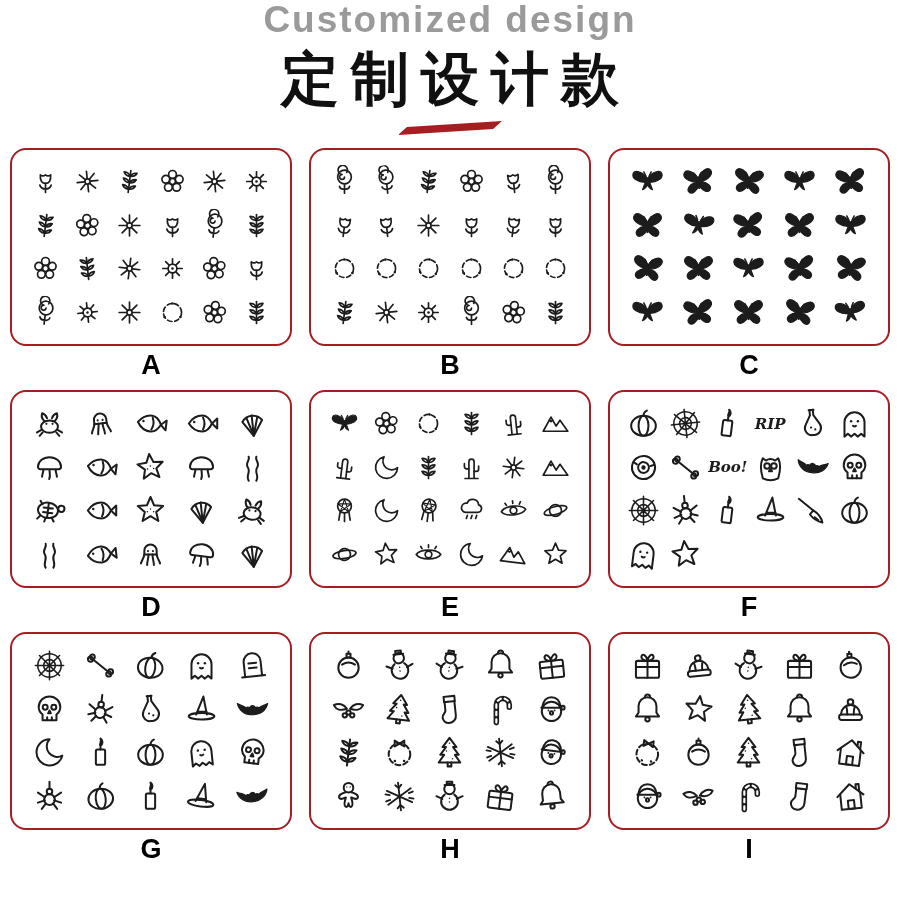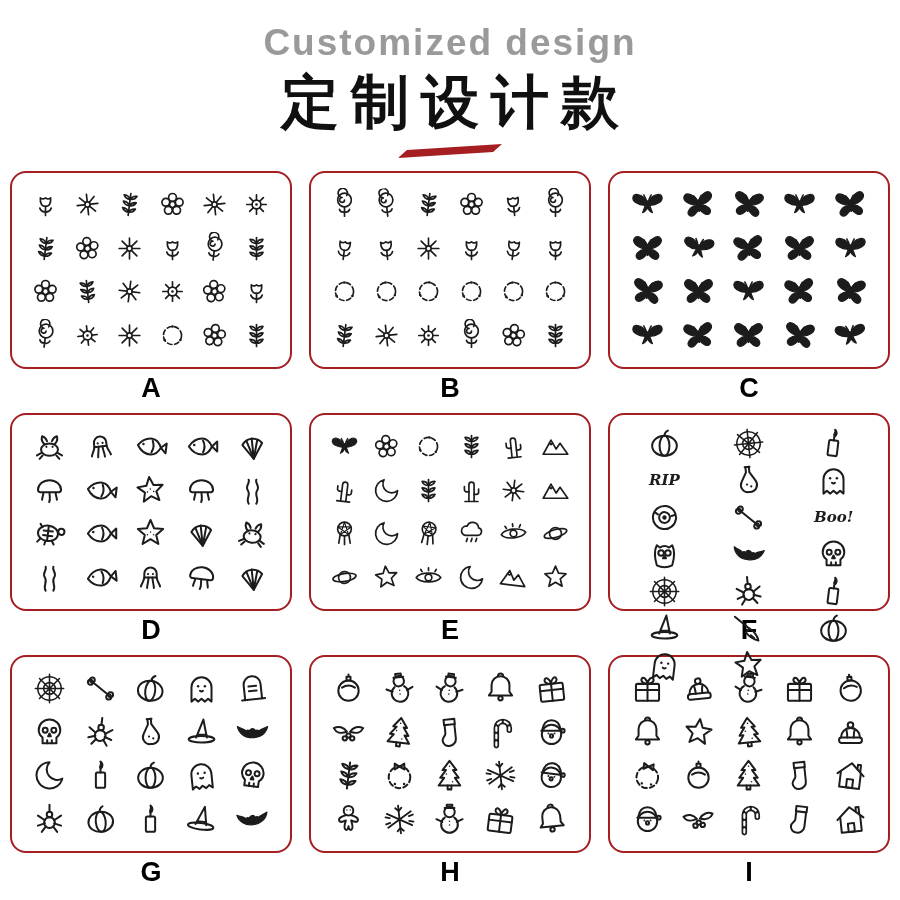--- a/index.html
+++ b/index.html
@@ -6,21 +6,21 @@
     --accent:#a41e22;
     --ink:#1c1c1c;
     --subtitle:#9a9a9a;
   }
   *{box-sizing:border-box}
   html,body{margin:0;padding:0}
   body{
     width:900px;height:900px;overflow:hidden;background:#ffffff;
     font-family:"Liberation Sans",sans-serif;
   }
-  .header{text-align:center;padding-top:24px}
+  .header{text-align:center;padding-top:1px}
   .subtitle{
     font-size:37px;font-weight:bold;color:var(--subtitle);
     letter-spacing:2px;line-height:1;
     font-family:"Liberation Sans",sans-serif;
   }
   .title{
     margin:10px 2px 0;font-size:58px;font-weight:bold;color:#101010;
     letter-spacing:12px;text-indent:12px;line-height:1.1;
     font-family:"DejaVu Sans",sans-serif;
   }
@@ -702,21 +702,21 @@
           <svg class="doodle">
             <use href="#i-mountains" xlink:href="#i-mountains"></use>
           </svg>
           <svg class="doodle">
             <use href="#i-star" xlink:href="#i-star"></use>
           </svg>
         </div>
       <figcaption class="card-label">E</figcaption>
     </figure>
     <figure class="card">
-      <div class="panel cols5" style="grid-template-columns: repeat(3, 1fr);">
+      <div class="panel cols5" style="grid-template-columns: repeat(6, 1fr);">
           <svg class="doodle">
             <use href="#i-pumpkin" xlink:href="#i-pumpkin"></use>
           </svg>
           <svg class="doodle">
             <use href="#i-web" xlink:href="#i-web"></use>
           </svg>
           <svg class="doodle">
             <use href="#i-candle" xlink:href="#i-candle"></use>
           </svg>
           <span class="doodle-text">RIP</span>

